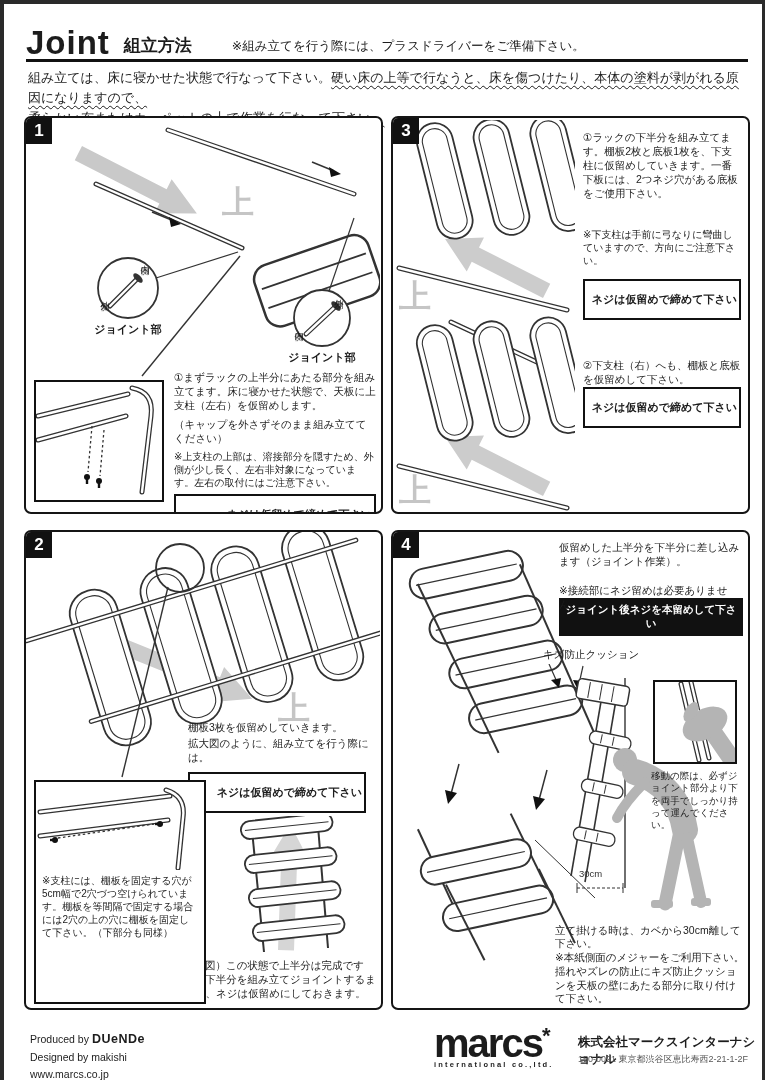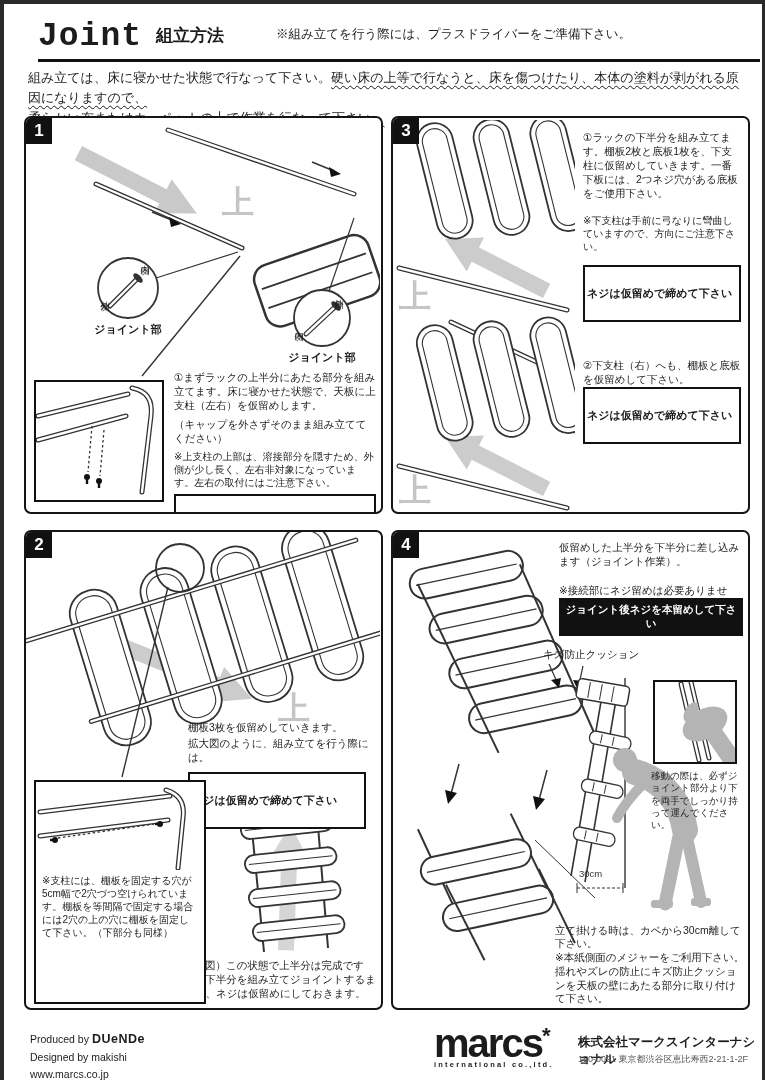--- a/index.html
+++ b/index.html
@@ -4,39 +4,39 @@
 <style>
   * { margin:0; padding:0; box-sizing:border-box; }
   html,body { background:#9a9a9a; }
   .page{
     position:relative; width:765px; height:1080px; background:#fff;
     font-family:"Liberation Sans","DejaVu Sans",sans-serif; color:#1c1c1c;
     overflow:hidden;
     border-top:4px solid #2a2a2a; border-left:4px solid #2a2a2a; border-right:3px solid #2a2a2a;
   }
   
-  .hdr{ position:absolute; left:34px; top:10px; width:722px; height:48px;
-        border-bottom:3px solid #111; display:flex; align-items:center;font-family:Liberation Mono, monospace; }
+  .hdr{ position:absolute; left:22px; top:10px; width:722px; height:48px;
+        border-bottom:3px solid #111; display:flex; align-items:flex-end; }
   .title{ font-size:33px; font-weight:600; letter-spacing:1px; line-height:1; }
   .subtitle{ font-size:17px; font-weight:bold; margin-left:14px; padding-bottom:2px; }
-  .toolnote{ font-size:12.5px; margin-left:52px; padding-bottom:4px; }
+  .toolnote{ font-size:12.5px; margin-left:40px; padding-bottom:4px; }
   .intro{ position:absolute; left:24px; top:64px; width:722px; font-size:13px; line-height:1.55; }
   .wavy{ text-decoration:underline; text-decoration-style:wavy; text-decoration-thickness:1px; text-underline-offset:3px; }
   
   .panel{ position:absolute; background:#fff; border:2px solid #151515; border-radius:7px; overflow:hidden; }
   .p1{ left:20px; top:112px; width:359px; height:398px; }
   .p3{ left:387px; top:112px; width:359px; height:398px; }
   .p2{ left:20px; top:526px; width:359px; height:480px; }
   .p4{ left:387px; top:526px; width:359px; height:480px; }
   .badge{ position:absolute; left:0; top:0; width:26px; height:26px; background:#111; color:#fff;
           font-size:17px; font-weight:bold; display:flex; align-items:center; justify-content:center; z-index:6; }
   .abs{ position:absolute; }
   .para{ font-size:10.5px; line-height:1.34; }
   .note{ font-size:10px; line-height:1.3; }
-  .wbox{ border:2px solid #111; font-weight:bold; font-size:11px; text-align:left; padding:19px 2px; background:#fff; }
+  .wbox{ border:2px solid #111; font-weight:bold; font-size:11px; text-align:right; padding:11px 2px; background:#fff; }
   .blackbox{ background:#111; color:#fff; font-weight:bold; font-size:10.5px; text-align:center; padding:5px 2px; }
   .gray-up{ position:absolute; color:#c5c5c5; font-weight:bold; font-size:32px; line-height:1; z-index:2; }
   .vlabel{ position:absolute; writing-mode:vertical-rl; font-size:9px; letter-spacing:1px; z-index:3; }
   .capjoint{ position:absolute; font-size:11px; font-weight:bold; text-align:center; z-index:3; }
   .insetbox{ position:absolute; border:2px solid #111; background:#fff; z-index:4; }
   .txtcol{ position:absolute; display:flex; flex-direction:column; gap:5px; z-index:3; }
   svg{ display:block; }
   .tube-o{ stroke:#333; stroke-width:5; stroke-linecap:round; fill:none; }
   .tube-i{ stroke:#fff; stroke-width:2.4; stroke-linecap:round; fill:none; }
   .thin{ stroke:#333; fill:none; }
@@ -161,21 +161,21 @@
         <rect x="112" y="20" width="36" height="118" rx="18" fill="#fff" stroke="#333" stroke-width="1.8"></rect>
         <rect x="117.5" y="25.5" width="25" height="107" rx="12.5" fill="none" stroke="#333" stroke-width="1.1"></rect>
       </g>
       <line x1="4" y1="150" x2="172" y2="192" class="tube-o" stroke-width="4.5"></line>
         <line x1="4" y1="150" x2="172" y2="192" class="tube-i" stroke-width="2"></line>
     </svg>
     <span class="gray-up" style="left:6px;top:162px">上</span>
     <span class="gray-up" style="left:6px;top:356px">上</span>
     <div class="txtcol" style="left:190px;top:12px;width:158px;gap:8px">
       <p class="para">①ラックの下半分を組み立てます。棚板2枚と底板1枚を、下支柱に仮留めしていきます。一番下板には、2つネジ穴がある底板をご使用下さい。</p>
-      <p class="note" style="margin-top:6px">※下支柱は手前に弓なりに彎曲していますので、方向にご注意下さい。</p>
+      <p class="note" style="margin-top:20px">※下支柱は手前に弓なりに彎曲していますので、方向にご注意下さい。</p>
       <div class="wbox" style="margin-top:4px">ネジは仮留めで締めて下さい</div>
     </div>
     <div class="txtcol" style="left:190px;top:240px;width:158px;gap:1px">
       <p class="para">②下支柱（右）へも、棚板と底板を仮留めして下さい。</p>
       <div class="wbox">ネジは仮留めで締めて下さい</div>
     </div>
   </section>
 
   <section class="panel p2">
     <div class="badge">2</div>

